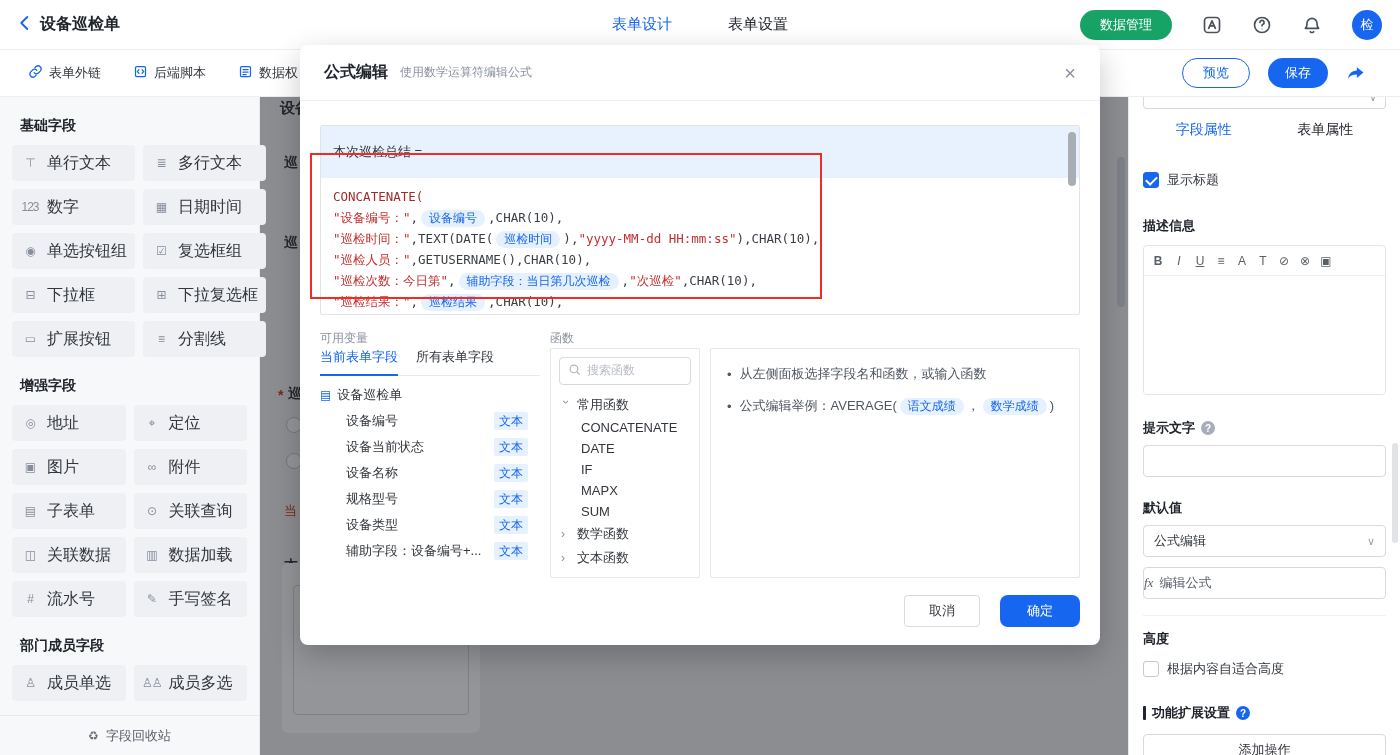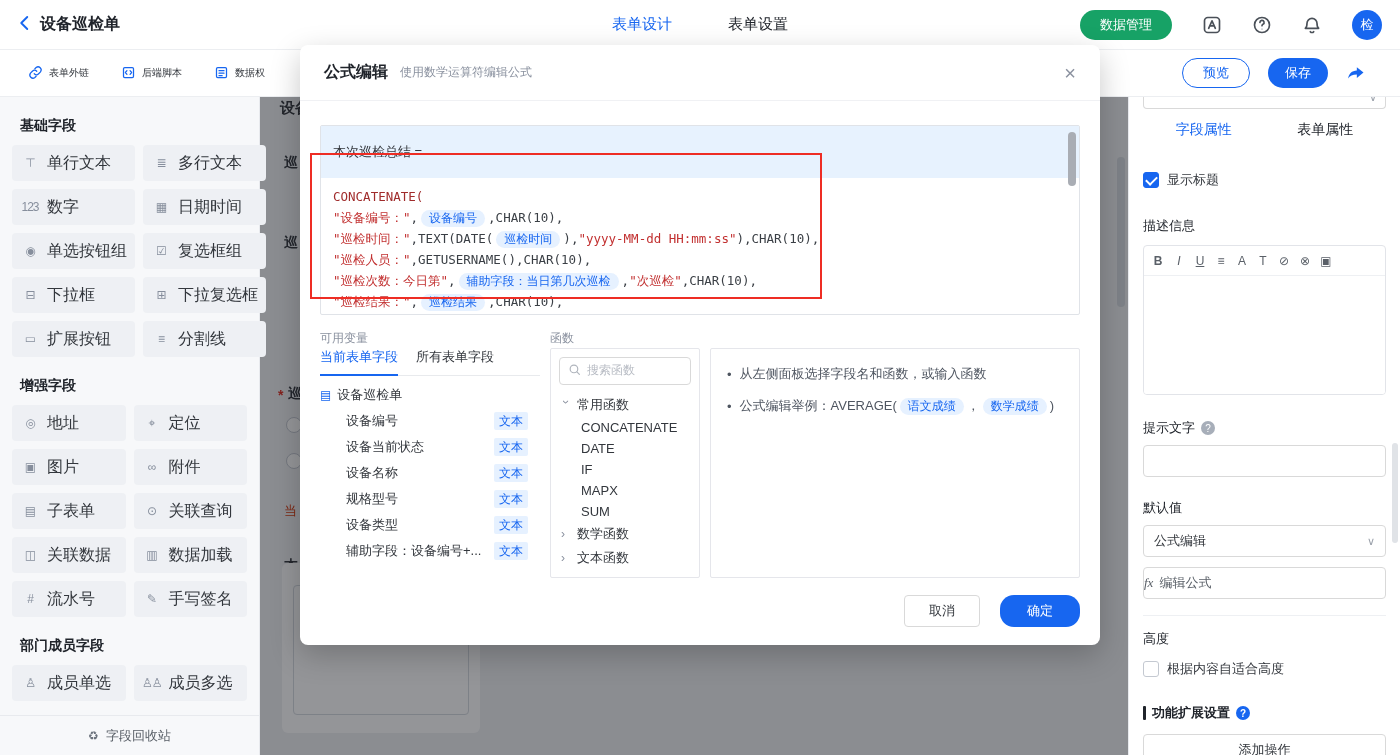--- a/index.html
+++ b/index.html
@@ -15,21 +15,21 @@
   .header-tab{color:#20242b;cursor:pointer}
   .header-tab.active{color:var(--accent);font-weight:500}
   .header-right{margin-left:auto;display:flex;align-items:center;gap:30px;padding-right:18px}
   .btn-green{height:30px;padding:0 20px;background:var(--green);color:#fff;border-radius:16px;display:flex;align-items:center;font-size:13px;cursor:pointer}
   .hicon{display:flex;align-items:center;cursor:pointer}
   .avatar{width:30px;height:30px;border-radius:50%;background:var(--accent);color:#fff;display:flex;align-items:center;justify-content:center;font-size:13px}
 
   
   .toolbar{position:absolute;top:50px;left:0;width:100%;height:47px;background:#fff;border-bottom:1px solid #eceef1;display:flex;align-items:center;z-index:20}
   .tb-left{display:flex;gap:32px;padding-left:28px}
-  .tb-item{display:flex;align-items:center;gap:6px;font-size:10px;color:#33373d;cursor:pointer;white-space:nowrap}
+  .tb-item{display:flex;align-items:center;gap:6px;font-size:13px;color:#33373d;cursor:pointer;white-space:nowrap}
   .tb-right{margin-left:auto;display:flex;align-items:center;gap:18px;padding-right:34px}
   .btn-preview{width:68px;height:30px;border:1px solid var(--accent);color:var(--accent);border-radius:15px;background:#fff;display:flex;align-items:center;justify-content:center;font-size:13px;cursor:pointer}
   .btn-save{width:60px;height:30px;background:var(--accent);color:#fff;border-radius:15px;display:flex;align-items:center;justify-content:center;font-size:13px;cursor:pointer}
 
   
   .sidebar{position:absolute;top:97px;left:0;width:260px;bottom:0;background:#f7f8fa;border-right:1px solid #e8eaee;padding:0 12px;z-index:20}
   .sb-heading{font-size:14px;font-weight:700;color:#20242b;margin:20px 8px 10px}
   .sb-grid{display:grid;grid-template-columns:1fr 1fr;gap:8px}
   .sb-item{height:36px;background:#eef0f4;border-radius:4px;display:flex;align-items:center;padding:0 8px;gap:7px;cursor:pointer}
   .sb-icon{width:20px;color:#868e9c;font-size:12px;text-align:center;flex:none;letter-spacing:-1px}
@@ -59,21 +59,21 @@
   .rp-partial-select{height:12px;border:1px solid #d9d9d9;border-top:none;border-radius:0 0 4px 4px;position:relative;overflow:hidden;cursor:pointer}
   .rp-partial-select .chev{position:absolute;right:8px;top:-6px;color:#9aa0aa;font-size:11px}
   .rp-tabs{display:flex;margin-top:12px}
   .rp-tab{flex:1;text-align:center;font-size:14px;color:#20242b;cursor:pointer}
   .rp-tab.active{color:var(--accent);font-weight:500}
   .check-row{display:flex;align-items:center;gap:8px;font-size:13px;color:#33373d}
   .check-row.first{margin-top:32px}
   .checkbox{width:16px;height:16px;border-radius:3px;border:1px solid #c4c9d1;background:#fff;position:relative;cursor:pointer;flex:none}
   .checkbox.checked{background:var(--accent);border-color:var(--accent)}
   .checkbox.checked::after{content:"";position:absolute;left:4px;top:1px;width:5px;height:9px;border:solid #fff;border-width:0 2px 2px 0;transform:rotate(45deg)}
-  .rp-label{font-size:13px;color:#20242b;font-weight:400;display:flex;align-items:center;gap:6px}
+  .rp-label{font-size:13px;color:#20242b;font-weight:700;display:flex;align-items:center;gap:6px}
   .rp-desc-label{margin-top:28px}
   .rp-editor{margin-top:10px;border:1px solid #e2e4e9;border-radius:4px;height:150px;overflow:hidden}
   .rt-bar{height:30px;border-bottom:1px solid #eef0f3;display:flex;align-items:center;gap:9px;padding:0 8px}
   .rt-icon{font-size:12px;color:#5a6068;cursor:pointer;min-width:12px;text-align:center}
   .rt-0{font-weight:700}.rt-1{font-style:italic}.rt-2{text-decoration:underline}
   .rt-editor-area{height:118px;background:#fff}
   .rp-hint-label{margin-top:24px}
   .q-gray{width:14px;height:14px;border-radius:50%;background:#a7aeb9;color:#fff;font-size:10px;display:inline-flex;align-items:center;justify-content:center}
   .q-blue{width:14px;height:14px;border-radius:50%;background:var(--accent);color:#fff;font-size:10px;display:inline-flex;align-items:center;justify-content:center}
   .rp-input{margin-top:8px;width:100%;height:32px;border:1px solid #d9d9d9;border-radius:4px;background:#fff;font-size:13px;padding:0 10px;outline:none}
@@ -128,21 +128,21 @@
   .chev-i{color:#8a919f;font-size:12px;display:inline-block;width:10px}
   .chev-i.open{transform:rotate(90deg)}
   .fn-item{padding:3px 10px 3px 30px;font-size:13px;color:#33373d;cursor:pointer}
 
   .help-panel{position:absolute;left:410px;top:303px;width:370px;height:230px;border:1px solid #e5e6eb;border-radius:2px;padding:16px;font-size:13px;color:#4e5560}
   .help-line{display:flex;align-items:center;margin-bottom:14px;flex-wrap:wrap}
   .bullet{margin-right:8px;color:#4e5560}
 
   .modal-footer{position:absolute;right:20px;bottom:18px;display:flex;gap:20px}
   .btn-cancel{width:76px;height:32px;border:1px solid #d9d9d9;border-radius:4px;background:#fff;display:flex;align-items:center;justify-content:center;font-size:13px;color:#33373d;cursor:pointer}
-  .btn-confirm{width:80px;height:32px;border-radius:14px;background:var(--accent);color:#fff;display:flex;align-items:center;justify-content:center;font-size:13px;cursor:pointer}
+  .btn-confirm{width:80px;height:32px;border-radius:8px;background:var(--accent);color:#fff;display:flex;align-items:center;justify-content:center;font-size:13px;cursor:pointer}
 </style>
 </head>
 <body>
 
 <div class="header">
   <span class="back">
     <span><svg width="18" height="18" viewBox="0 0 24 24" fill="none" stroke="#1766f0" stroke-width="2.5" stroke-linecap="round" stroke-linejoin="round">
           <path d="M15 4l-8 8 8 8"></path>
         </svg></span>
   </span>

